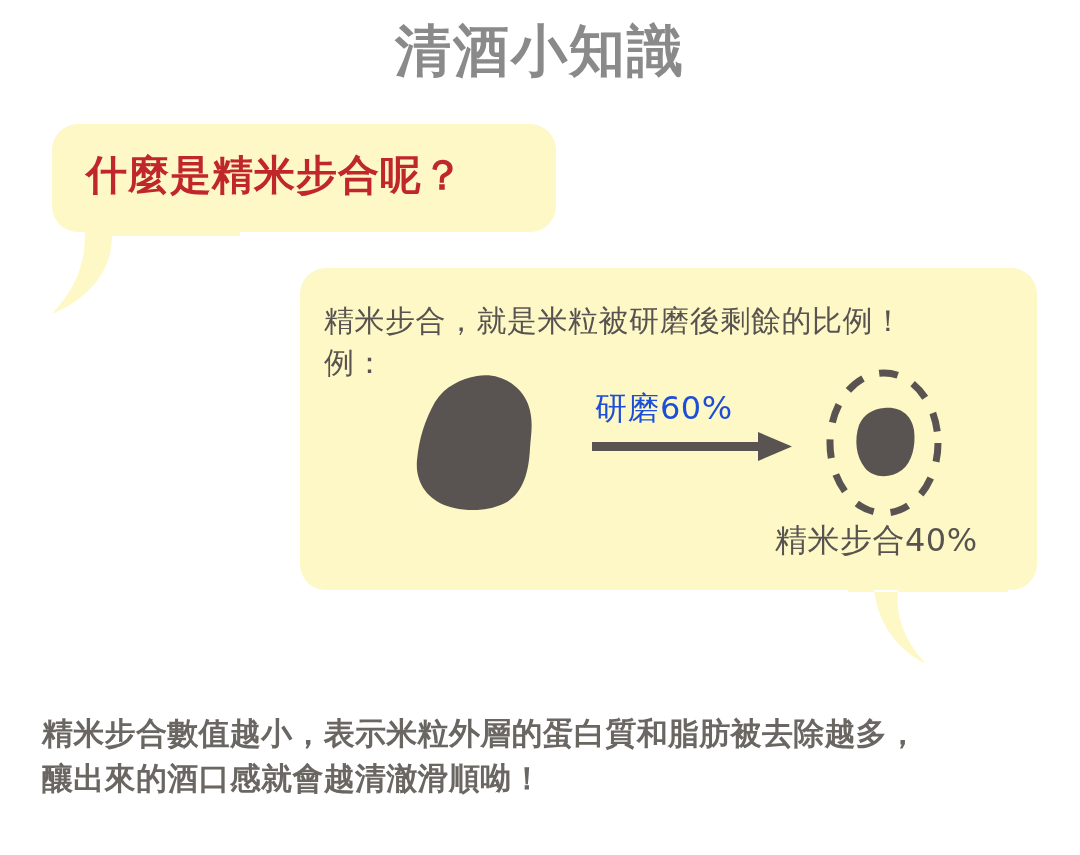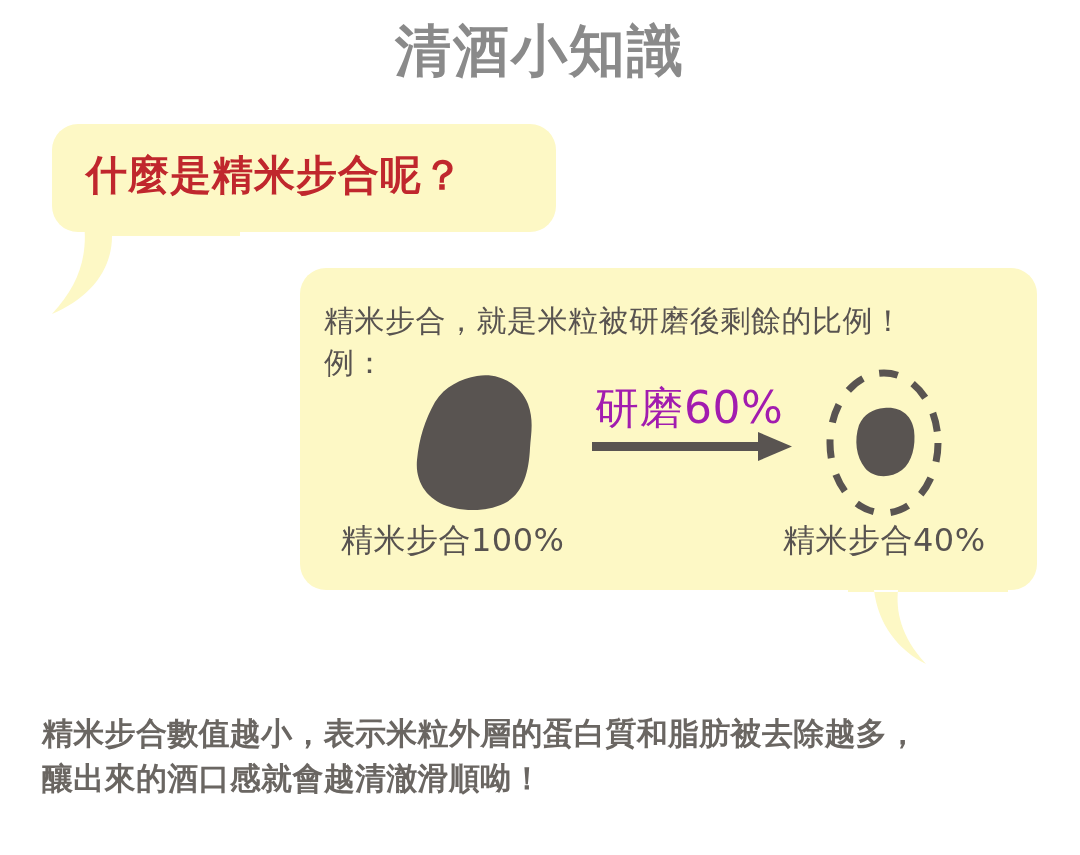--- a/index.html
+++ b/index.html
@@ -106,28 +106,28 @@
   .grain-label {
     position: absolute;
     color: #585350;
     font-size: 32px;
     line-height: 40px;
     font-weight: 500;
     white-space: nowrap;
     letter-spacing: 0.5px;
   }
   .label-before { left: 341px; top: 520px; }
-  .label-after  { left: 775px; top: 520px; margin-left: 8px; }
+  .label-after  { left: 775px; top: 520px; }
 
   .arrow-label {
     position: absolute;
     left: 595px;
     top: 388px;
-    color: #a21caf;
-    font-size: 44px;
+    color: #1d4ed8;
+    font-size: 32px;
     line-height: 40px;
     font-weight: 500;
     white-space: nowrap;
     letter-spacing: 0.5px;
   }
 
   
   .footer-text {
     position: absolute;
     left: 42px;
@@ -194,21 +194,20 @@
       <path d="M584,48
                C601,46 612,56 614,70
                C616,86 612,102 602,110
                C590,119 573,118 565,108
                C556,97 554,80 559,65
                C564,54 573,49 584,48 Z" fill="#595451"></path>
     </svg>
   </div>
 
   <div class="arrow-label">研磨60%</div>
-  <div class="grain-label label-before">精米步合100%</div>
   <div class="grain-label label-after">精米步合40%</div>
 
   <div class="footer-text">
     <span class="fl">精米步合數值越小，表示米粒外層的蛋白質和脂肪被去除越多，</span>
     <span class="fl">釀出來的酒口感就會越清澈滑順呦！</span>
   </div>
 
 </div>
 
 </body></html>

